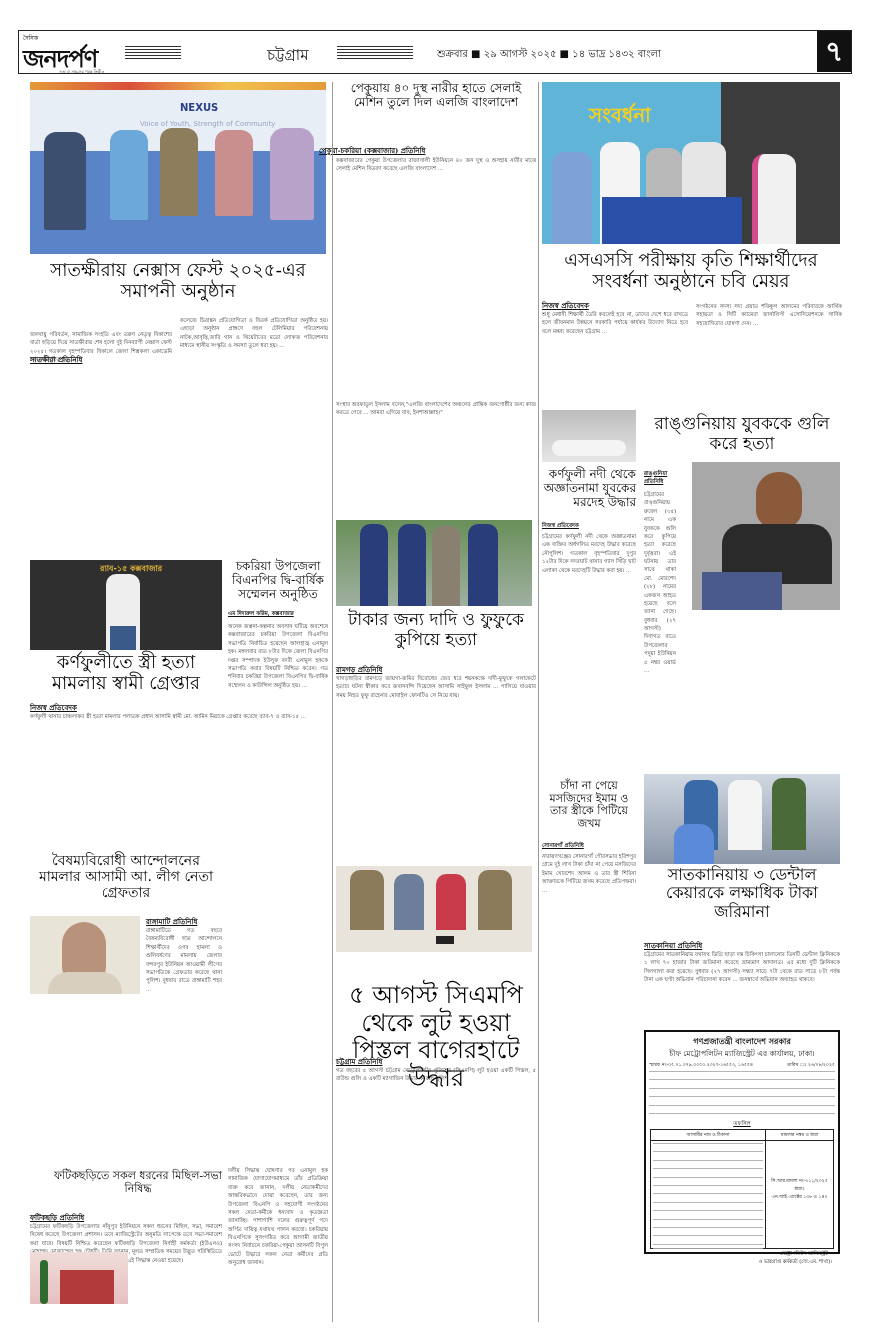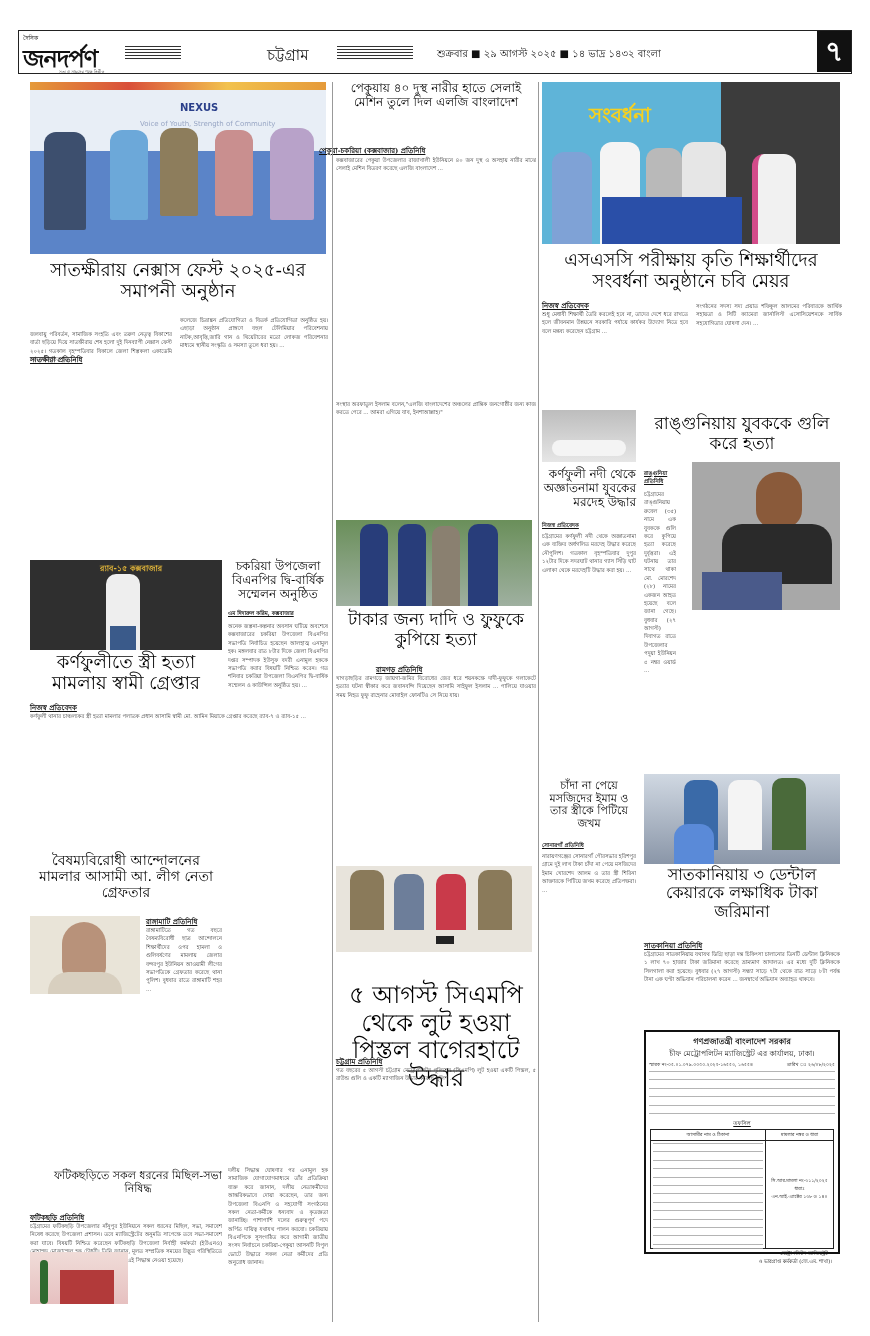--- a/index.html
+++ b/index.html
@@ -86,21 +86,21 @@
 <div class="body" style="left:228px;top:622px;width:100px;height:544px;">অনেক জল্পনা-কল্পনার অবসান ঘটিয়ে অবশেষে কক্সবাজারের চকরিয়া উপজেলা বিএনপির সভাপতি নির্বাচিত হয়েছেন আলহাজ্ব এনামুল হক। মঙ্গলবার রাত ৮টার দিকে জেলা বিএনপির দপ্তর সম্পাদক ইউসুফ বদরী এনামুল হককে সভাপতি করার বিষয়টি নিশ্চিত করেন। গত শনিবার চকরিয়া উপজেলা বিএনপির দ্বি-বার্ষিক সম্মেলন ও কাউন্সিল অনুষ্ঠিত হয়। ...</div>
 <div class="body" style="left:228px;top:1166px;width:100px;height:130px;">দলীয় সিদ্ধান্ত ঘোষণার পর এনামুল হক সামাজিক যোগাযোগমাধ্যমে তাঁর প্রতিক্রিয়া ব্যক্ত করে জানান, দলীয় নেতাকর্মীদের আন্তরিকভাবে দোয়া করেছেন, তার জন্য উপজেলা বিএনপি ও সহযোগী সংগঠনের সকল নেতা-কর্মীকে ধন্যবাদ ও কৃতজ্ঞতা জানাচ্ছি। পাশাপাশি দলের গুরুত্বপূর্ণ পদে অর্পিত দায়িত্ব যথাযথ পালন করবো। চকরিয়ায় বিএনপিকে সুসংগঠিত করে আগামী জাতীয় সংসদ নির্বাচনে চকরিয়া-পেকুয়া আসনটি বিপুল ভোটে উদ্ধারে সকল নেতা কর্মীদের প্রতি অনুরোধ জানান।</div>
 
 <div class="photo" style="left:336px;top:520px;width:196px;height:86px;background:linear-gradient(#6a8f5a,#9fb0a0);">
   <div style="position:absolute;left:24px;top:4px;width:28px;height:82px;background:#283d7a;border-radius:10px 10px 0 0;"></div>
   <div style="position:absolute;left:62px;top:4px;width:28px;height:82px;background:#283d7a;border-radius:10px 10px 0 0;"></div>
   <div style="position:absolute;left:96px;top:6px;width:28px;height:80px;background:#8a8070;border-radius:10px 10px 0 0;"></div>
   <div style="position:absolute;left:132px;top:4px;width:30px;height:82px;background:#283d7a;border-radius:10px 10px 0 0;"></div>
 </div>
 <div class="headline" style="left:336px;top:610px;width:200px;font-size:17px;">টাকার জন্য দাদি ও ফুফুকে কুপিয়ে হত্যা</div>
-<div class="byline" style="left:336px;top:664px;margin-left:40px;">রামগড় প্রতিনিধি</div>
+<div class="byline" style="left:336px;top:664px;">রামগড় প্রতিনিধি</div>
 <div class="body" style="left:336px;top:674px;width:200px;height:186px;">খাগড়াছড়ির রামগড়ে জায়গা-জমির বিরোধের জের ধরে শয়নকক্ষে দাদী-ফুফুকে গলাকেটে হত্যার ঘটনা স্বীকার করে জবানবন্দি দিয়েছেন আসামি সাইফুল ইসলাম ... পালিয়ে যাওয়ার সময় নিহত ফুফু রাহেনার মোবাইল ফোনটিও সে নিয়ে যায়।</div>
 
 <div class="photo" style="left:336px;top:866px;width:196px;height:86px;background:#e8e4dc;">
   <div style="position:absolute;left:14px;top:4px;width:34px;height:60px;background:#8a7a5a;border-radius:10px 10px 0 0;"></div>
   <div style="position:absolute;left:58px;top:8px;width:30px;height:56px;background:#6d7e9a;border-radius:10px 10px 0 0;"></div>
   <div style="position:absolute;left:100px;top:8px;width:30px;height:56px;background:#c93a4a;border-radius:10px 10px 0 0;"></div>
   <div style="position:absolute;left:142px;top:4px;width:34px;height:60px;background:#8a7a5a;border-radius:10px 10px 0 0;"></div>
   <div style="position:absolute;left:100px;top:70px;width:18px;height:8px;background:#222;"></div>
 </div>
 <div class="headline" style="left:336px;top:982px;width:200px;font-size:24px;">৫ আগস্ট সিএমপি থেকে লুট হওয়া পিস্তল বাগেরহাটে উদ্ধার</div>

